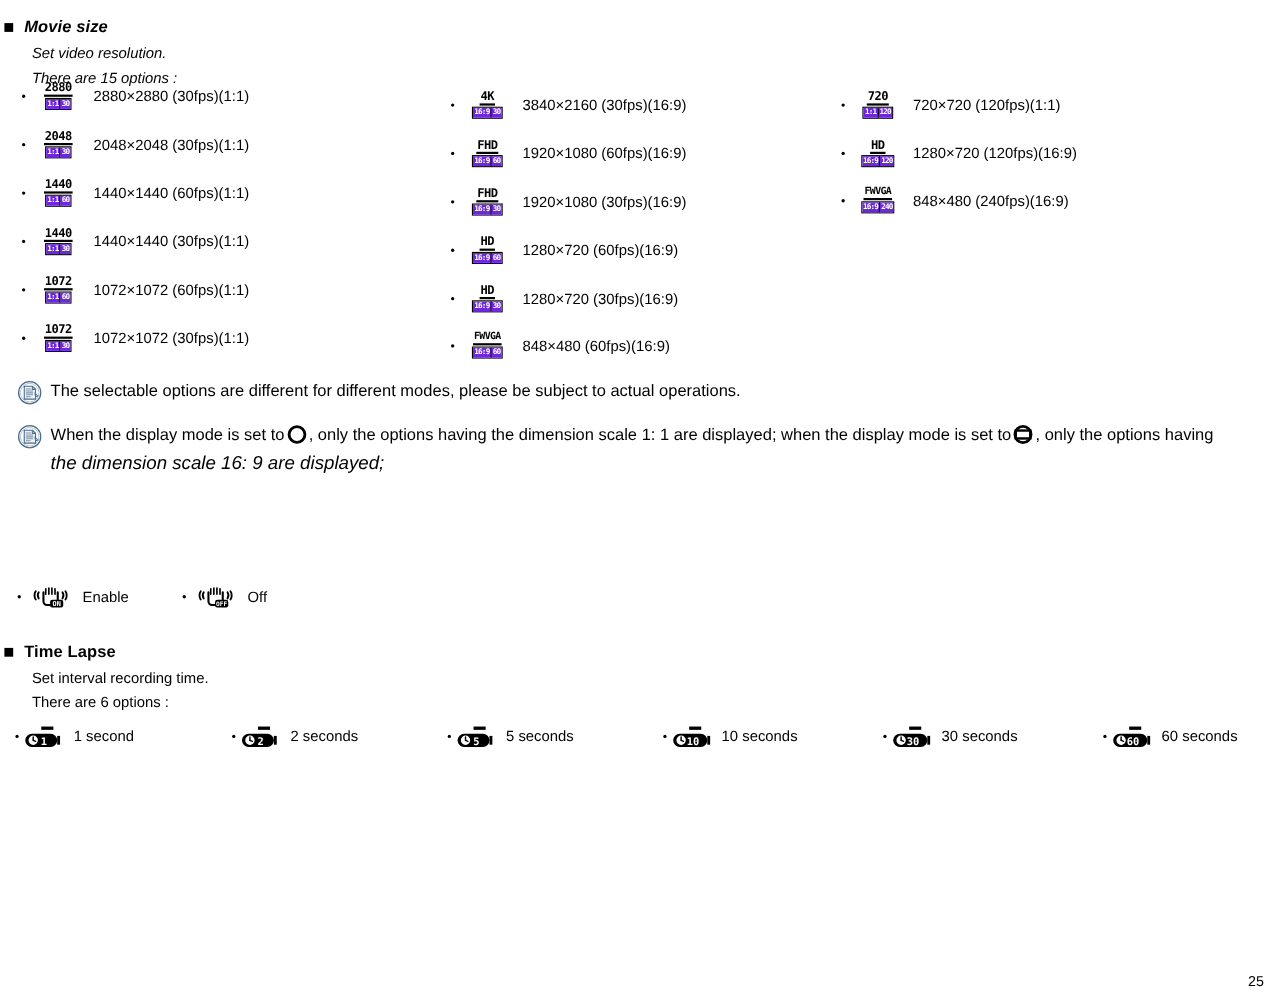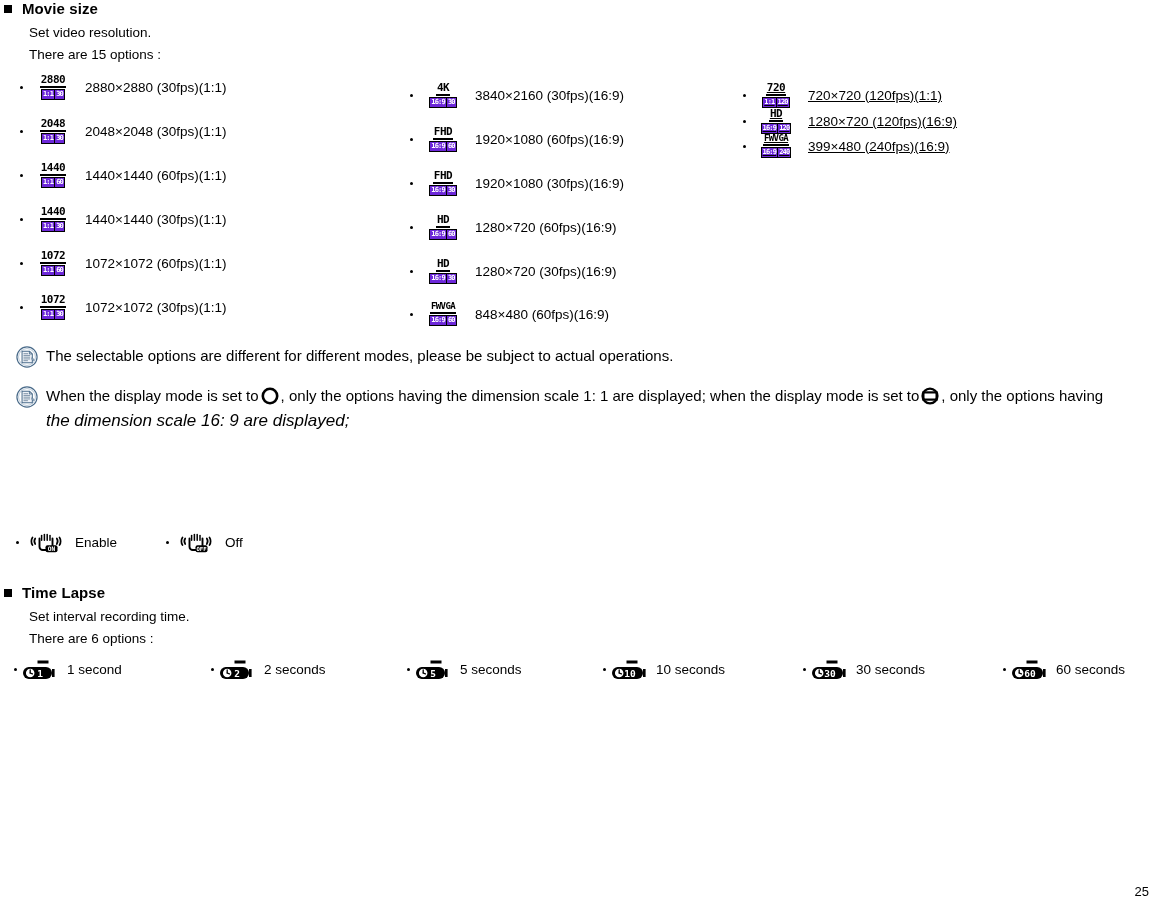--- a/index.html
+++ b/index.html
@@ -139,21 +139,21 @@
     right: 14px;
     bottom: 8px;
     font-size: 13px;
   }
 </style>
 </head>
 <body>
 
 <div class="page">
 
-  <div class="abs" style="left:4px; top:0px;">
+  <div class="abs" style="left:4px; top:16px;font-style:italic;">
     <div class="section-head">
       <span class="sq-bullet"></span>
       <span>Movie size</span>
     </div>
     <div class="sub-line" style="margin-top:7px;">Set video resolution.</div>
     <div class="sub-line" style="margin-top:5px;">There are 15 options :</div>
   </div>
 
   <div class="abs col-list" style="left:20px; top:74px; gap:18px;">
     <div class="opt-row">
@@ -286,21 +286,21 @@
         <span class="big small-txt">FWVGA</span>
         <span class="row2">
           <span>16:9</span>
           <span>60</span>
         </span>
       </span>
       <span class="opt-label">848×480 (60fps)(16:9)</span>
     </div>
   </div>
 
-  <div class="abs col-list" style="left:743px; top:82px; text-decoration:underline;">
+  <div class="abs col-list" style="left:765px; top:82px; gap:18px;">
     <div class="opt-row">
       <span class="dot"></span>
       <span class="res-icon">
         <span class="big">720</span>
         <span class="row2">
           <span>1:1</span>
           <span>120</span>
         </span>
       </span>
       <span class="opt-label">720×720 (120fps)(1:1)</span>
@@ -318,21 +318,21 @@
     </div>
     <div class="opt-row">
       <span class="dot"></span>
       <span class="res-icon">
         <span class="big small-txt">FWVGA</span>
         <span class="row2">
           <span>16:9</span>
           <span>240</span>
         </span>
       </span>
-      <span class="opt-label">399×480 (240fps)(16:9)</span>
+      <span class="opt-label">848×480 (240fps)(16:9)</span>
     </div>
   </div>
 
   <div class="abs" style="left:16px; top:345px; width:1140px;">
     <div class="note-row">
       <span class="note-icon">
         <svg viewBox="0 0 24 24" width="22" height="22">
           <circle cx="12" cy="12" r="11" fill="#ffffff" stroke="#4a6b8a" stroke-width="1.3"></circle>
           <circle cx="12" cy="12" r="9.2" fill="none" stroke="#9fb4c8" stroke-width="0.8"></circle>
           <path d="M6.6 5.6 h8.2 l3 3 v9.8 h-11.2 z" fill="#eef2f7" stroke="#4a6b8a" stroke-width="1.1"></path>

